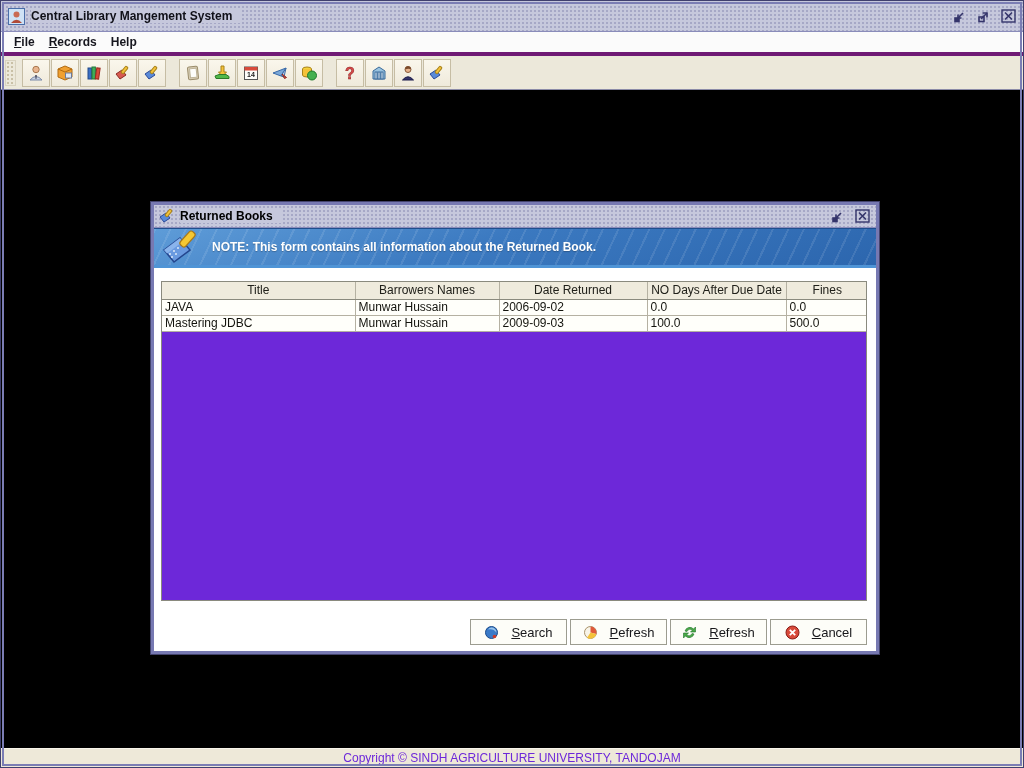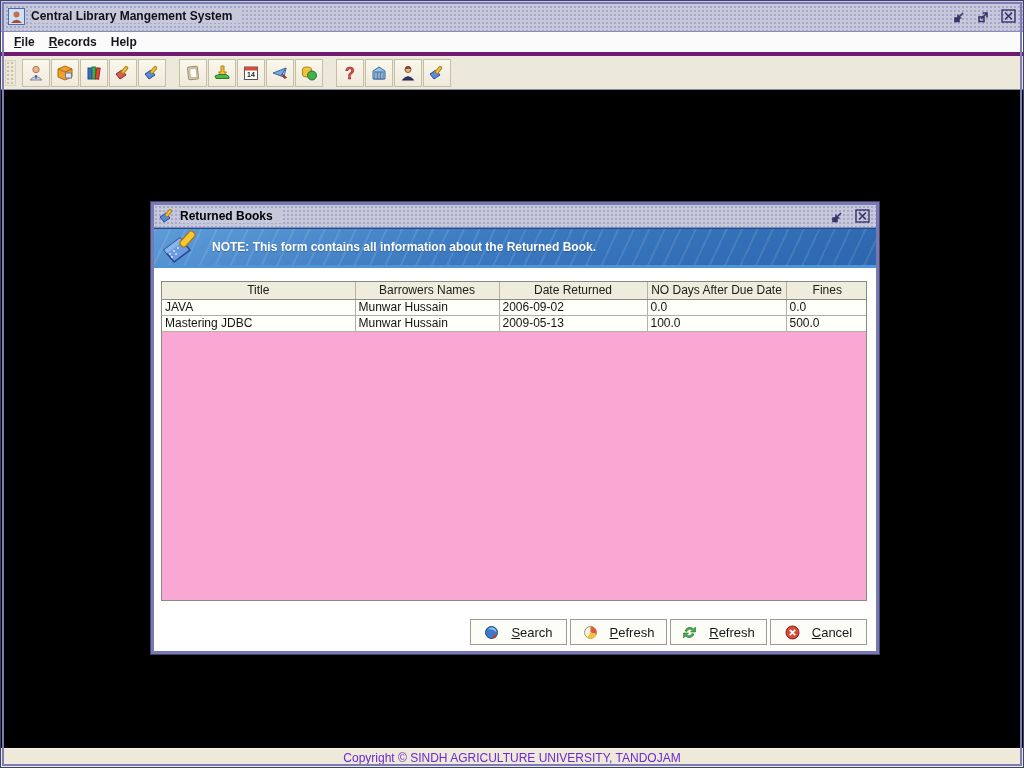--- a/index.html
+++ b/index.html
@@ -106,21 +106,21 @@
     display:flex; align-items:center; padding-left:8px;
   }
   .note-banner svg { width:36px; height:34px; margin-right:14px; }
   .note-text { color:#fff; font-weight:bold; font-size:12px; text-shadow:0 1px 1px rgba(0,0,0,0.25); }
 
   
   .table-wrap {
     margin:13px 9px 0 7px;
     height:320px; flex:0 0 320px;
     border:1px solid #8a8a7e;
-    background:#f9a8d4;
+    background:#6d28d9;
     overflow:hidden;
   }
   table.data { border-collapse:collapse; table-layout:fixed; width:706px; }
   table.data th {
     height:17px; font-size:12px; font-weight:normal; color:#20201a;
     background:#efebdd; text-align:center;
     border-right:1px solid #b5b1a2; border-bottom:1px solid #8a8a7e;
     overflow:hidden; white-space:nowrap;
   }
   table.data th:last-child { border-right:none; }
@@ -374,21 +374,21 @@
               <tr>
                 <td>JAVA</td>
                 <td>Munwar Hussain</td>
                 <td>2006-09-02</td>
                 <td>0.0</td>
                 <td>0.0</td>
               </tr>
               <tr>
                 <td>Mastering JDBC</td>
                 <td>Munwar Hussain</td>
-                <td>2009-05-13</td>
+                <td>2009-09-03</td>
                 <td>100.0</td>
                 <td>500.0</td>
               </tr>
             </tbody>
           </table>
         </div>
 
         <div class="btn-row">
           <button class="action-btn">
             <svg viewBox="0 0 15 15">

